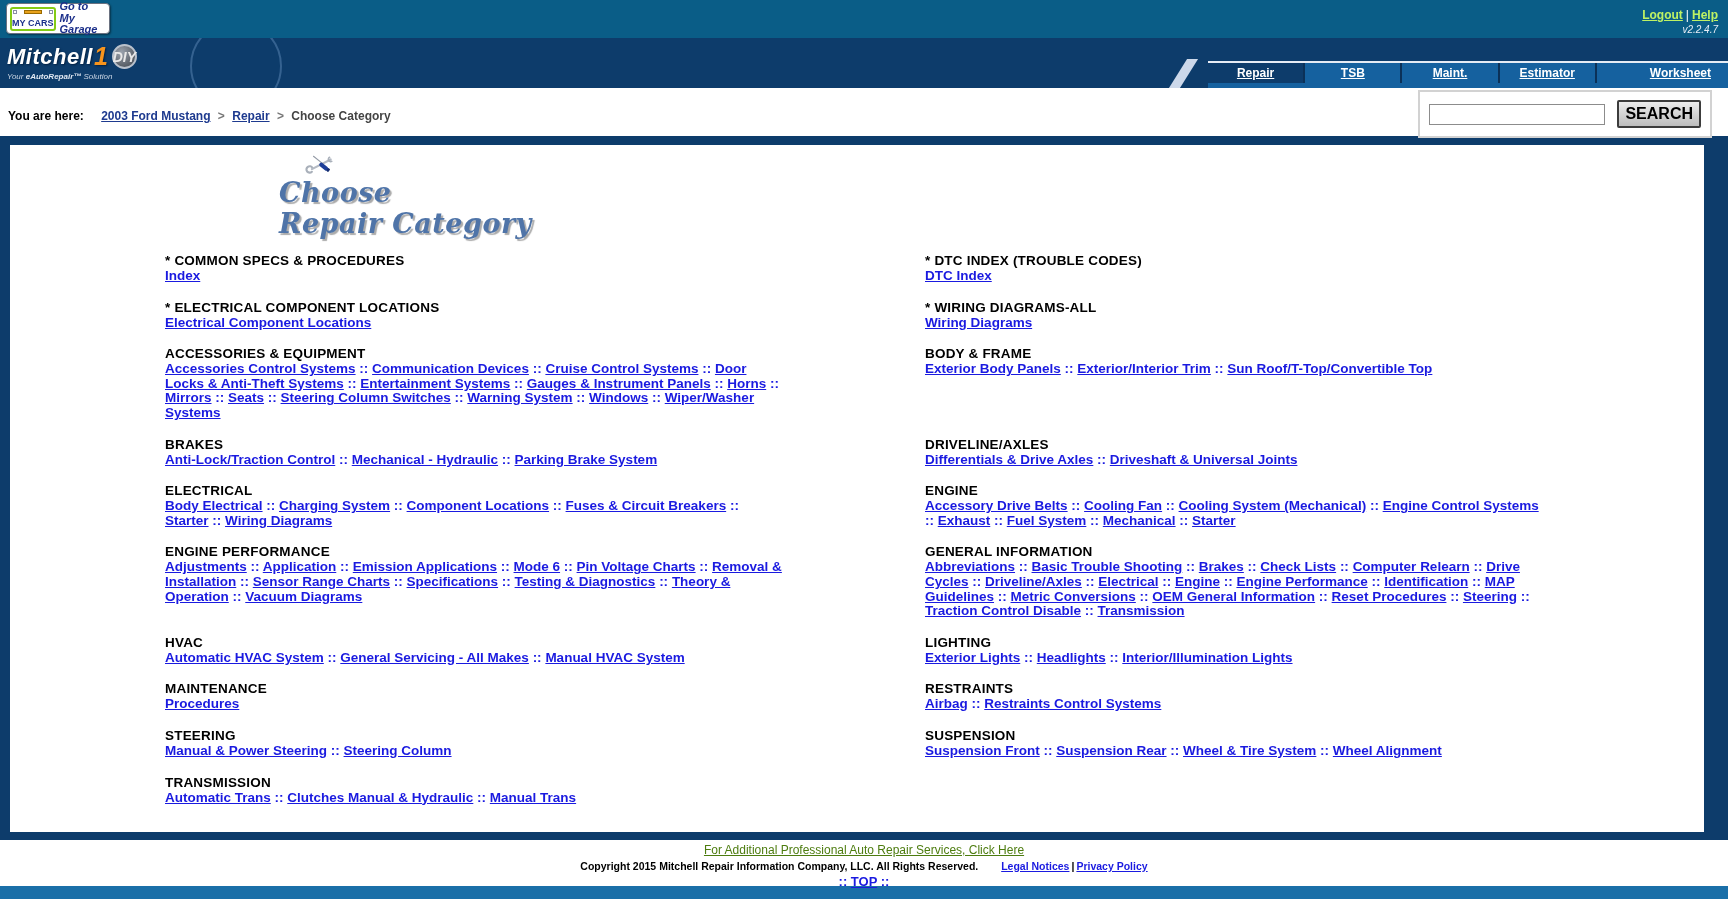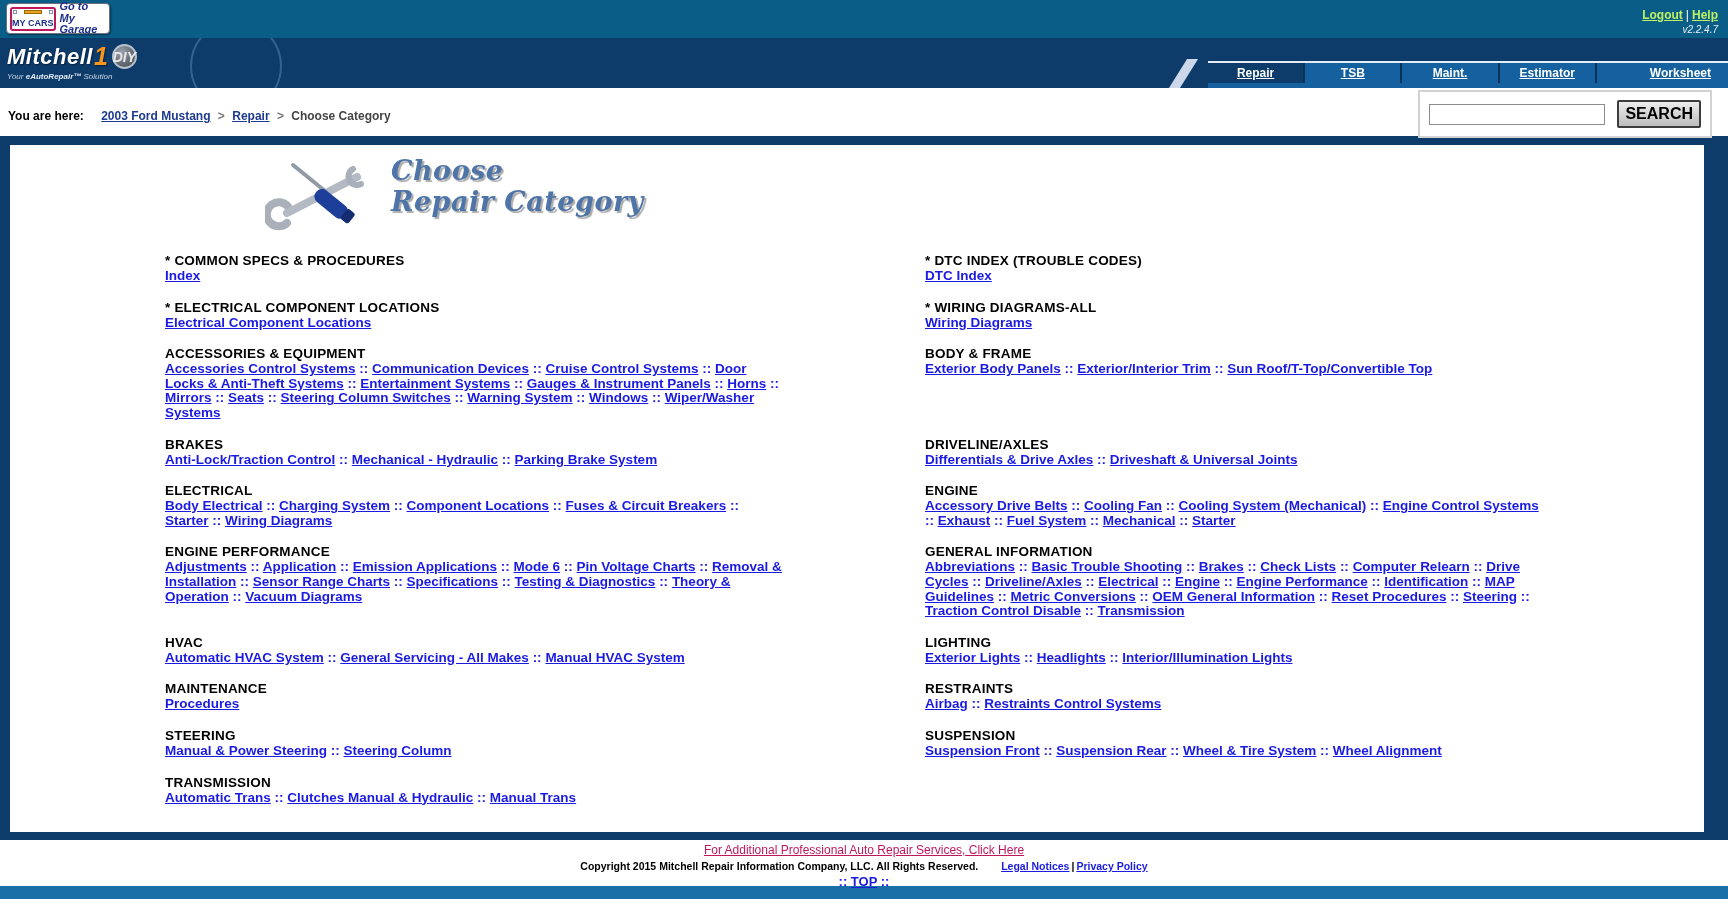--- a/index.html
+++ b/index.html
@@ -13,21 +13,21 @@
 
   
   .topbar { height:38px; background:#0a5d87; position:relative; }
   .mycars {
     position:absolute; left:6px; top:3px; width:104px; height:31px;
     background:#fff; border:1px solid #6a7180; border-radius:4px;
     display:flex; align-items:center; gap:4px; padding:2px 3px;
     box-shadow:1px 1px 2px rgba(0,0,0,.45); cursor:pointer;
   }
   .plate {
-    width:46px; height:24px; border:2px solid #be185d; border-radius:3px;
+    width:46px; height:24px; border:2px solid #84cc16; border-radius:3px;
     position:relative; display:flex; align-items:flex-end; justify-content:center;
     font-size:9px; font-weight:bold; color:#1b2f8a; padding-bottom:1px; background:#fff;
   }
   .plate .sticker { position:absolute; top:1px; left:50%; transform:translateX(-50%);
     width:18px; height:4px; background:#e8a21c; border:1px solid #9a6a00; }
   .plate .screw { position:absolute; top:1px; width:4px; height:4px; background:#fff; border:1px solid #8a8fa8; }
   .plate .screw.l { left:1px; } .plate .screw.r { right:1px; }
   .mycars-label { font-style:italic; font-weight:bold; color:#1b2f8a; font-size:11px; line-height:1.05; }
 
   .session { position:absolute; right:10px; top:5px; text-align:right; }
@@ -77,38 +77,38 @@
   .searchbox input { width:176px; height:21px; border:1px solid #8c8c8c; font-size:12px; padding:0 3px; }
   .search-btn { font-family:"Liberation Sans", sans-serif; font-size:16px; font-weight:bold; color:#000;
     background:linear-gradient(#ececec,#bdbdbd); border:2px solid #3c3c3c; border-radius:2px;
     padding:3px 6px; cursor:pointer; }
 
   .navy-gap { height:9px; background:#0d3c6b; }
 
   
   .panel { margin:0 24px 0 10px; height:687px; background:#fff; overflow:hidden; }
 
-  .title-block { display:flex; align-items:flex-start; margin:8px 0 0 255px; height:86px; }
+  .title-block { display:flex; align-items:flex-start; margin:8px 0 0 255px; height:86px;flex-direction:column; }
   .title-text { margin-left:14px; padding-top:2px; }
   .title-line { font-family:"DejaVu Serif", serif; font-style:italic; font-weight:bold;
     font-size:27px; line-height:31px; color:#4f74a8; text-shadow:2px 2px 1px #ababab; letter-spacing:0.5px; }
 
   .cat-grid { display:grid; grid-template-columns:620px 620px; column-gap:140px;
     padding-left:155px; margin-top:14px; }
   .cat-cell { margin-bottom:16px; }
   .cat-heading { font-size:13.5px; font-weight:bold; color:#000; letter-spacing:0.2px; }
   .cat-links { font-size:13.5px; font-weight:bold; line-height:14.6px; margin-top:1px; }
   .cat-links a { color:#1a1ae0; text-decoration:underline; }
   .cat-links .sep { color:#1a1ae0; text-decoration:none; }
 
   
   .footer-gap { height:8px; background:#0d3c6b; }
   .footer { height:46px; background:#fff; text-align:center; padding-top:3px; }
   .f-services { font-size:12px; }
-  .f-services a { color:#be185d; text-decoration:underline; }
+  .f-services a { color:#4d7c0f; text-decoration:underline; }
   .f-copy { font-size:10.5px; font-weight:bold; color:#000; margin-top:3px; }
   .f-copy .legal { margin-left:20px; }
   .f-copy a { color:#1a1ae0; text-decoration:underline; }
   .f-copy .pipe { color:#000; margin:0 2px; }
   .f-top { font-size:13px; font-weight:bold; color:#1a1ae0; margin-top:2px; }
   .f-top a { color:#1a1ae0; text-decoration:underline; }
   .bottombar { height:13px; background:#1a6fa8; }
 </style>
 </head>
 <body>

